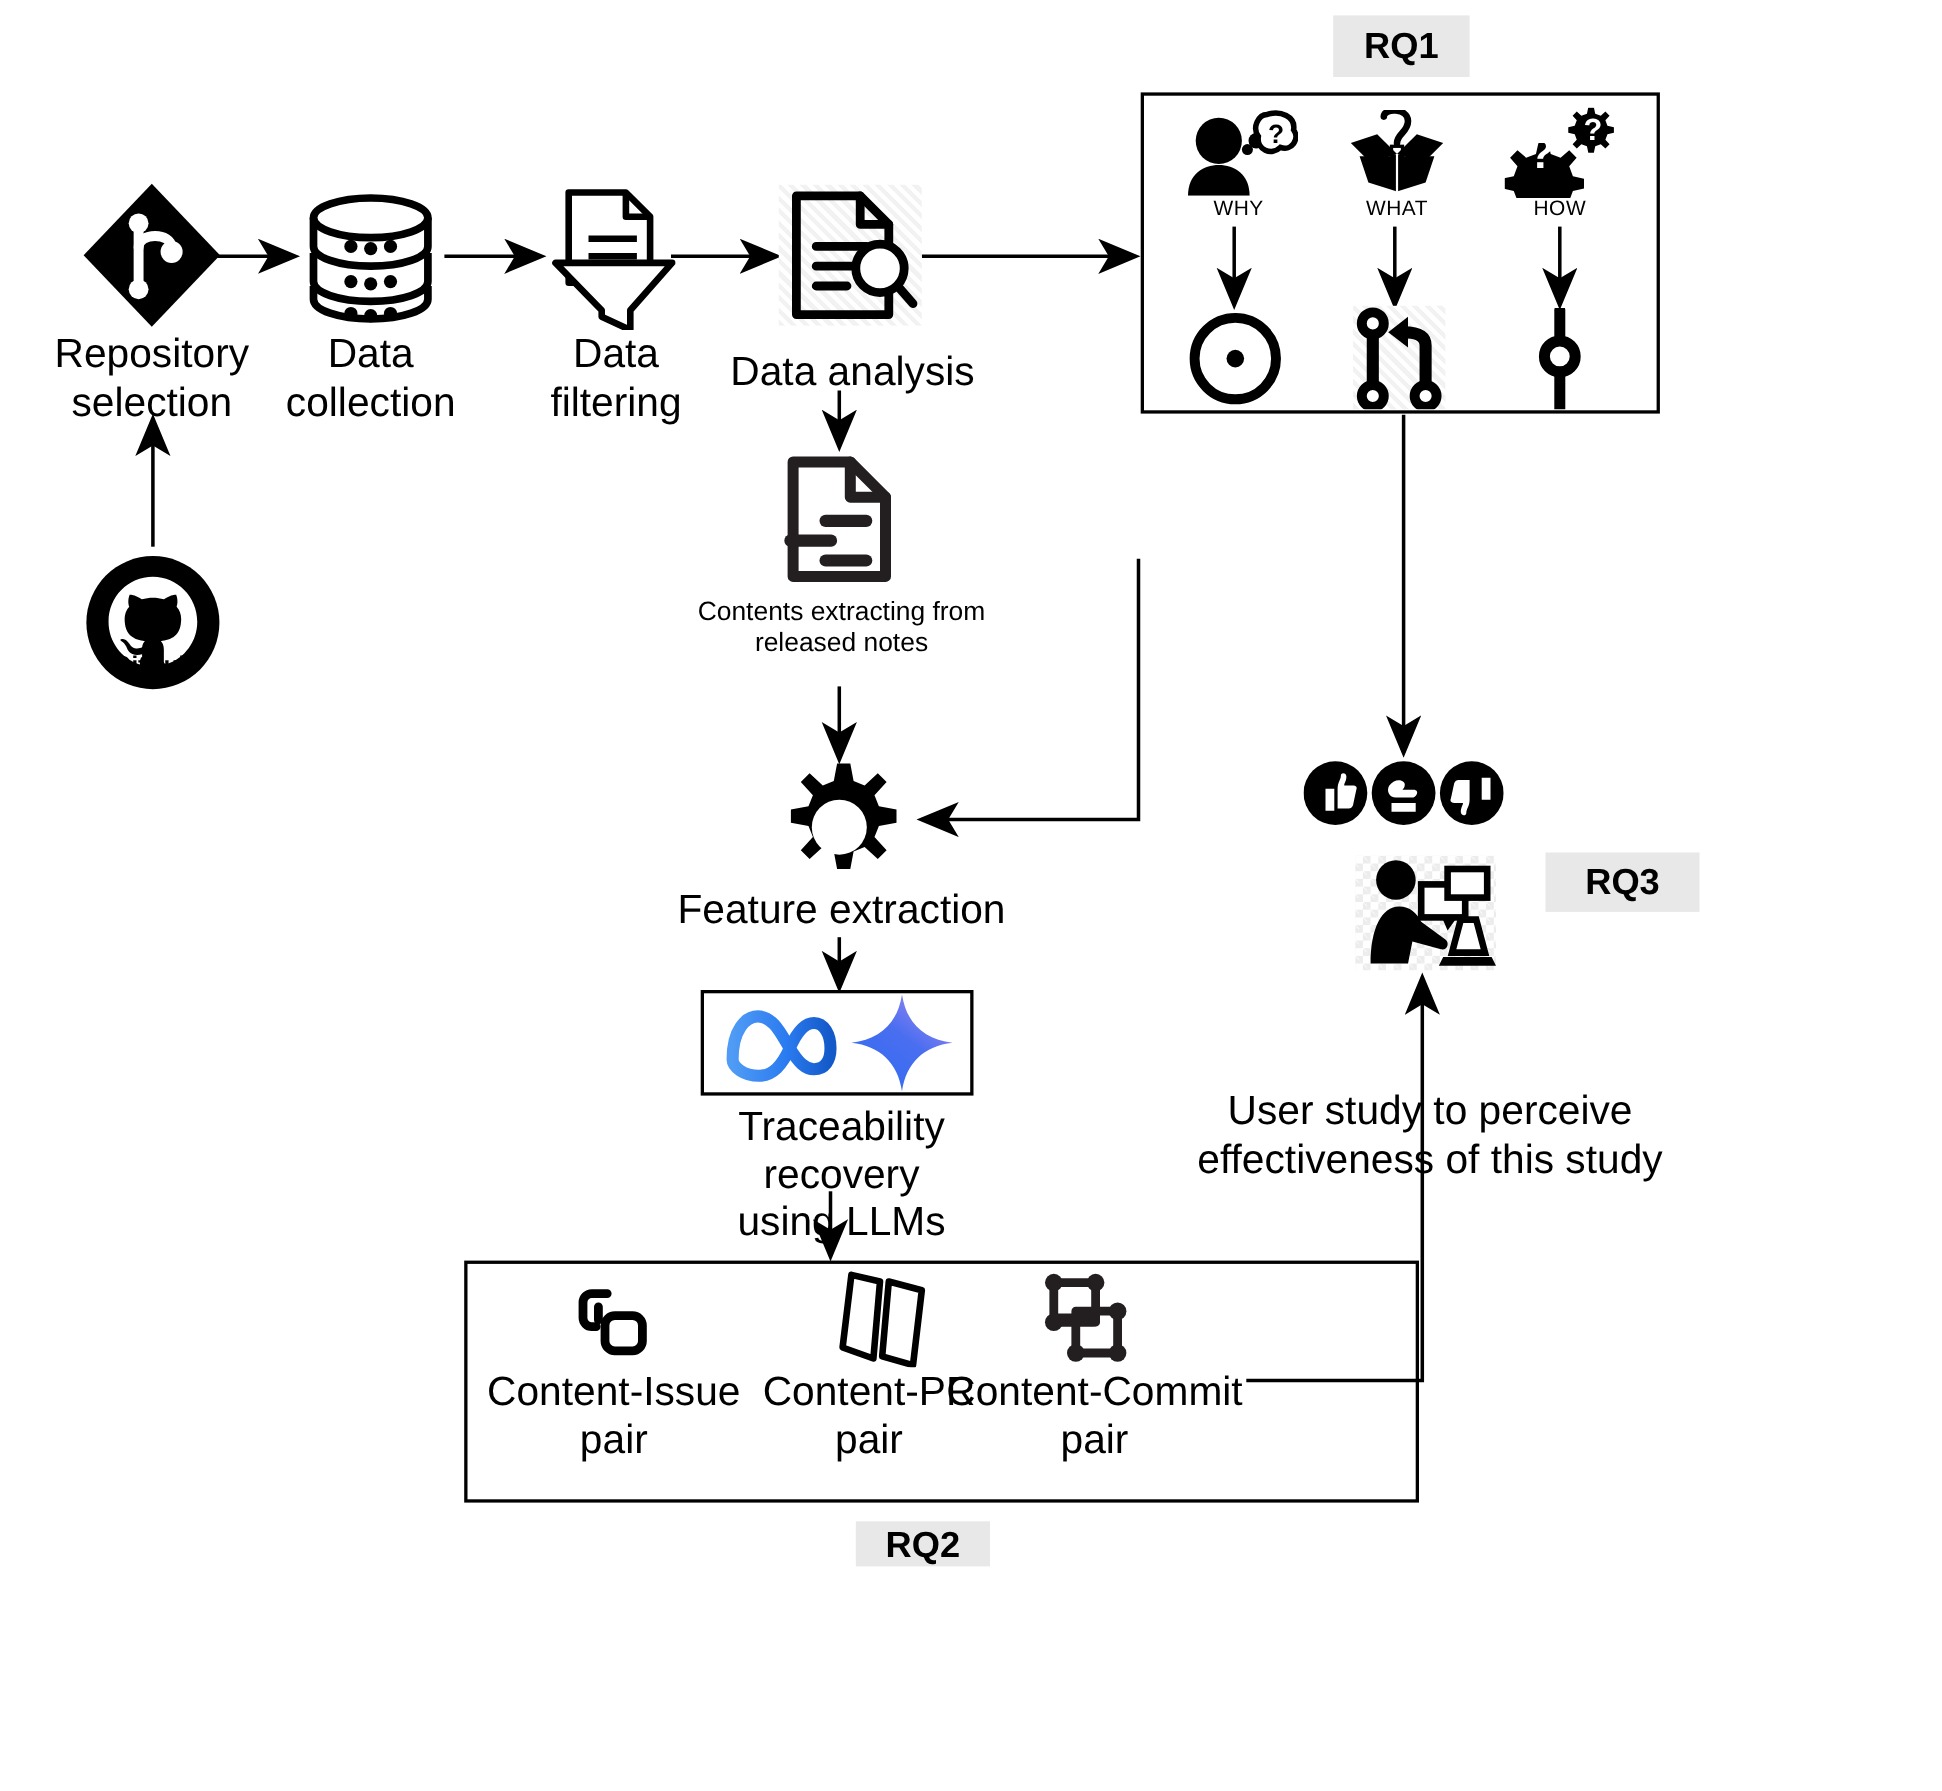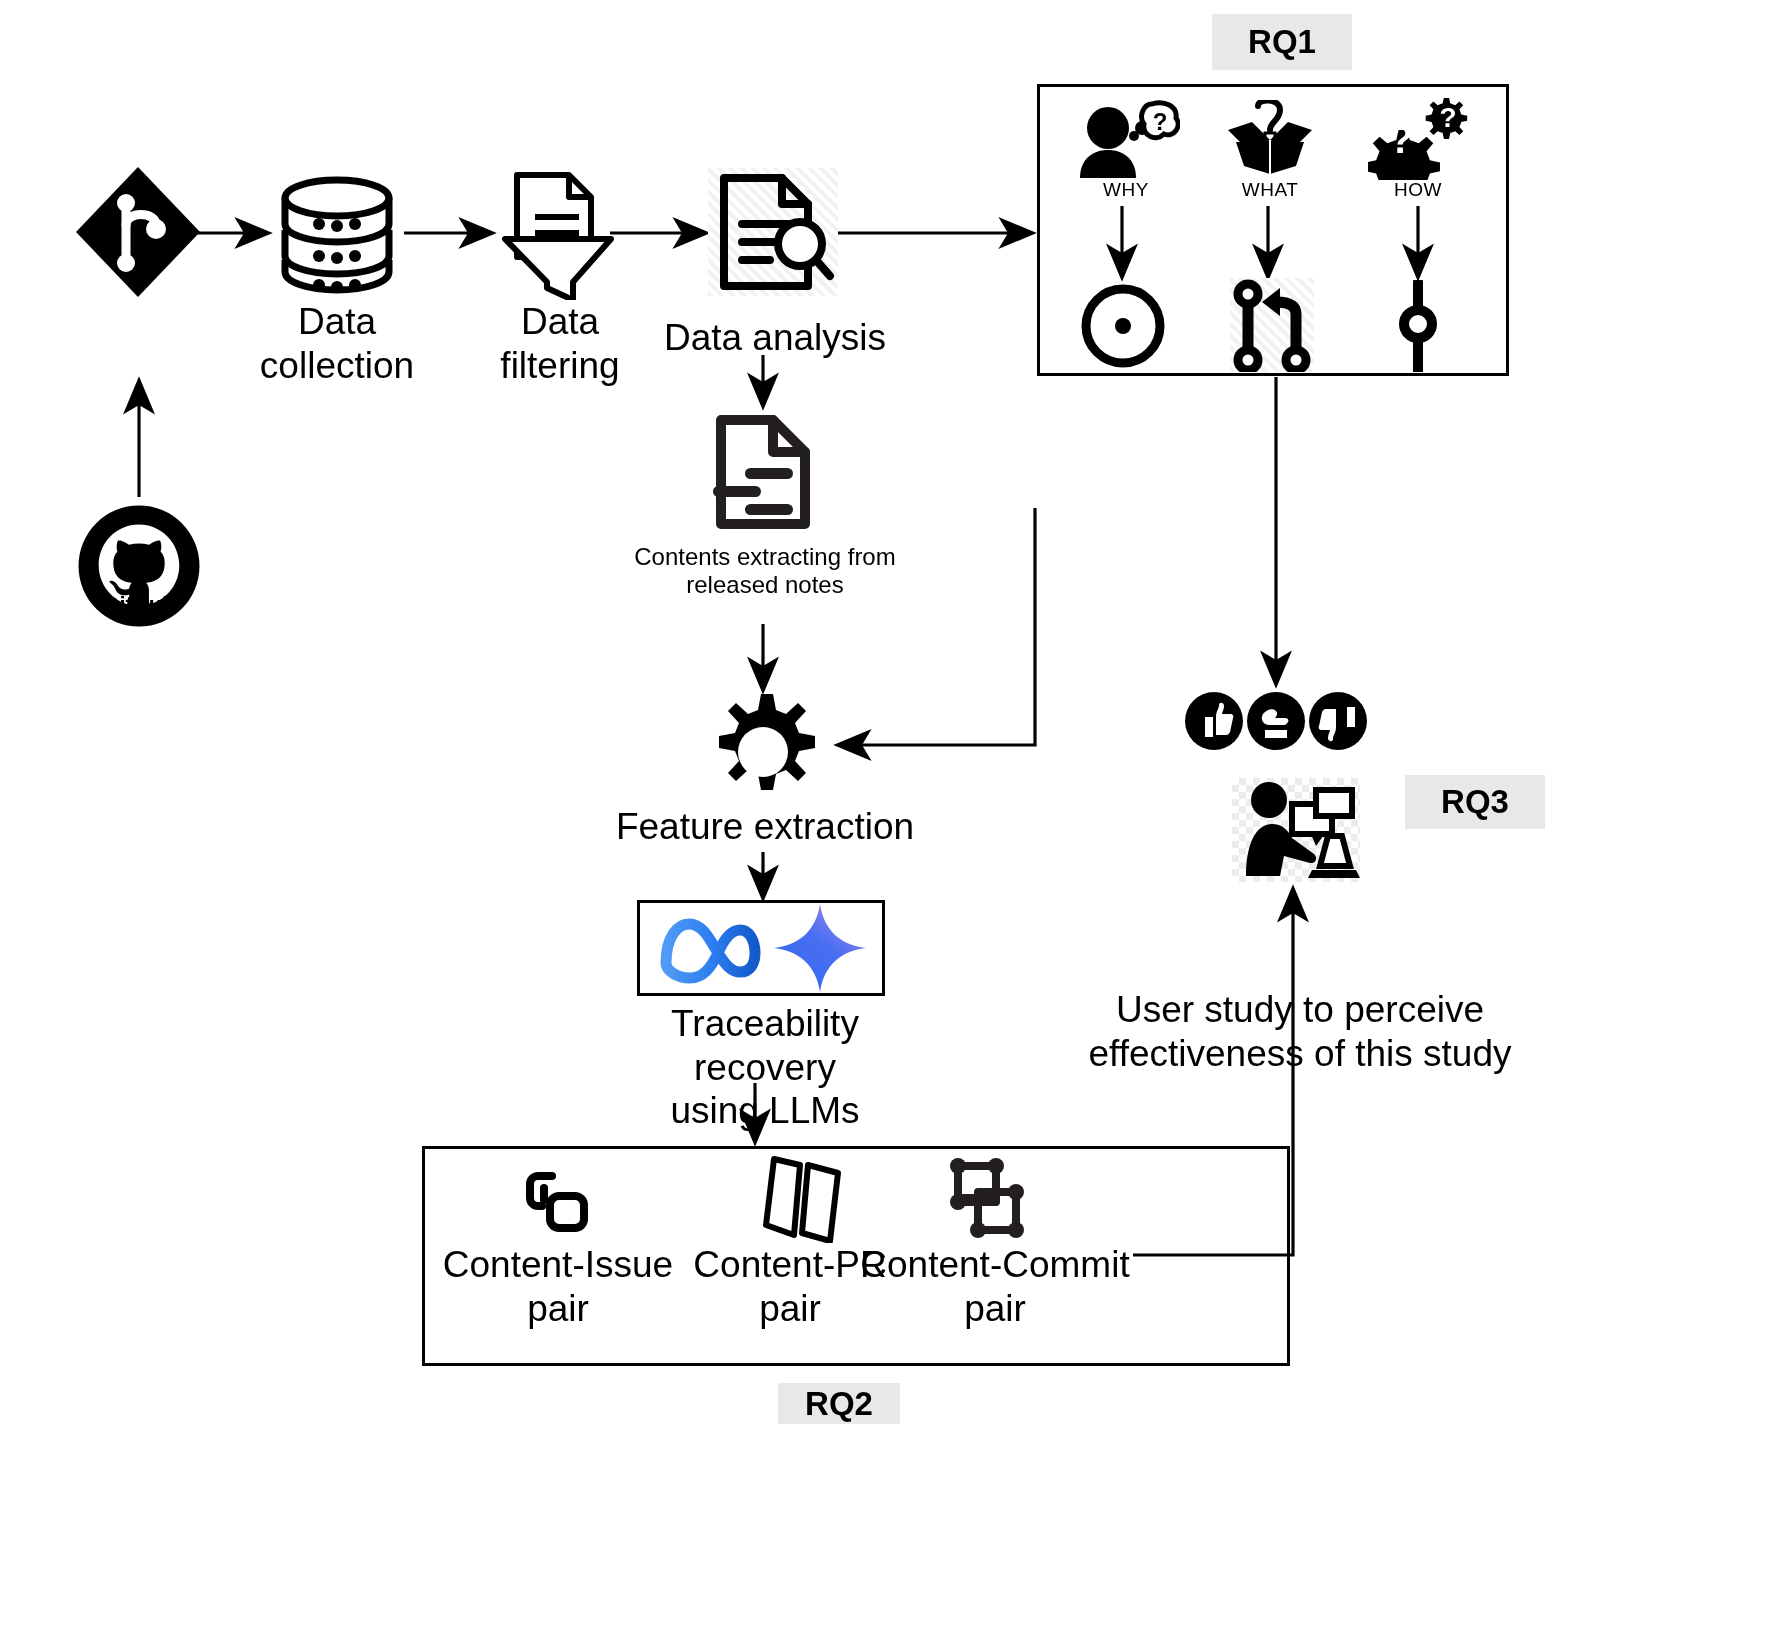--- a/index.html
+++ b/index.html
@@ -67,20 +67,24 @@
       <path d="M66 4 L128 69 L66 134 L4 69 Z" fill="#000"></path>
       <g stroke="#fff" stroke-width="9" fill="none" stroke-linecap="round">
         <path d="M54 40 L54 100"></path>
         <path d="M54 62 C54 48 84 48 84 62"></path>
       </g>
       <circle cx="54" cy="40" r="9" fill="#fff"></circle>
       <circle cx="54" cy="100" r="9" fill="#fff"></circle>
       <circle cx="84" cy="66" r="10" fill="#fff"></circle>
     </svg>
   </div>
+  <div class="lbl lbl-lg" style="left:18px;top:300px;width:240px;">
+    <div style="white-space:pre-line">Repository
+selection</div>
+  </div>
 
   <div class="node" style="left:76px;top:503px;width:126px;height:126px;">
     <svg viewBox="0 0 100 100" width="126" height="126">
       <circle cx="50" cy="50" r="48" fill="#000"></circle>
       <path fill="#fff" d="M50 17c-18 0-32 14.5-32 32.4 0 14.3 9.2 26.4 22 30.7 1.6.3 2.2-.7 2.2-1.6v-5.6c-8.9 2-10.8-4.3-10.8-4.3-1.5-3.8-3.6-4.8-3.6-4.8-2.9-2 .2-2 .2-2 3.2.2 4.9 3.3 4.9 3.3 2.9 5 7.5 3.6 9.3 2.7.3-2.1 1.1-3.6 2-4.4-7.1-.8-14.6-3.6-14.6-16.1 0-3.6 1.2-6.5 3.3-8.8-.3-.8-1.4-4.1.3-8.6 0 0 2.7-.9 8.8 3.3 2.6-.7 5.3-1.1 8-1.1s5.4.4 8 1.1c6.1-4.2 8.8-3.3 8.8-3.3 1.7 4.5.6 7.8.3 8.6 2.1 2.3 3.3 5.2 3.3 8.8 0 12.6-7.5 15.3-14.7 16.1 1.2 1 2.2 3 2.2 6v8.9c0 .9.6 1.9 2.2 1.6C72.8 75.8 82 63.7 82 49.4 82 31.5 67.6 17 50 17z"></path>
     </svg>
   </div>
   <div class="lbl gh-cap" style="left:76px;top:592px;width:126px;">GitHub</div>
 
   <div class="node" style="left:272px;top:168px;width:130px;height:128px;">
@@ -190,21 +194,21 @@
         </linearGradient>
       </defs>
       <path d="M48 2 C52 28 68 43 94 46 C68 49 52 64 48 90 C44 64 28 49 2 46 C28 43 44 28 48 2 Z" fill="url(#gemg)"></path>
     </svg>
   </div>
   <div class="lbl lbl-lg" style="left:600px;top:1002px;width:330px;">
     <div style="white-space:pre-line">Traceability recovery
 using LLMs</div>
   </div>
 
-  <div class="rqtag" style="left:1212px;top:14px;width:140px;height:56px;">RQ1</div>
+  <div class="rqtag" style="left:1212px;top:14px;width:124px;height:56px;">RQ1</div>
   <div class="boxframe" style="left:1037px;top:84px;width:472px;height:292px;"></div>
 
   <div class="node" style="left:1072px;top:100px;width:108px;height:78px;">
     <svg viewBox="0 0 108 78" width="108" height="78">
       <circle cx="36" cy="28" r="21" fill="#000"></circle>
       <path d="M8 78 C8 58 22 50 36 50 C50 50 64 58 64 78 Z" fill="#000"></path>
       <circle cx="62" cy="36" r="5" fill="#000"></circle>
       <circle cx="70" cy="28" r="7" fill="#000"></circle>
       <path d="M80 4 C92 0 106 6 104 18 C110 26 102 38 92 34 C84 42 70 36 72 24 C66 16 72 4 80 4 Z" fill="#fff" stroke="#000" stroke-width="5"></path>
       <text x="88" y="30" font-family="'Liberation Sans',sans-serif" font-size="24" font-weight="bold" text-anchor="middle" fill="#000">?</text>

